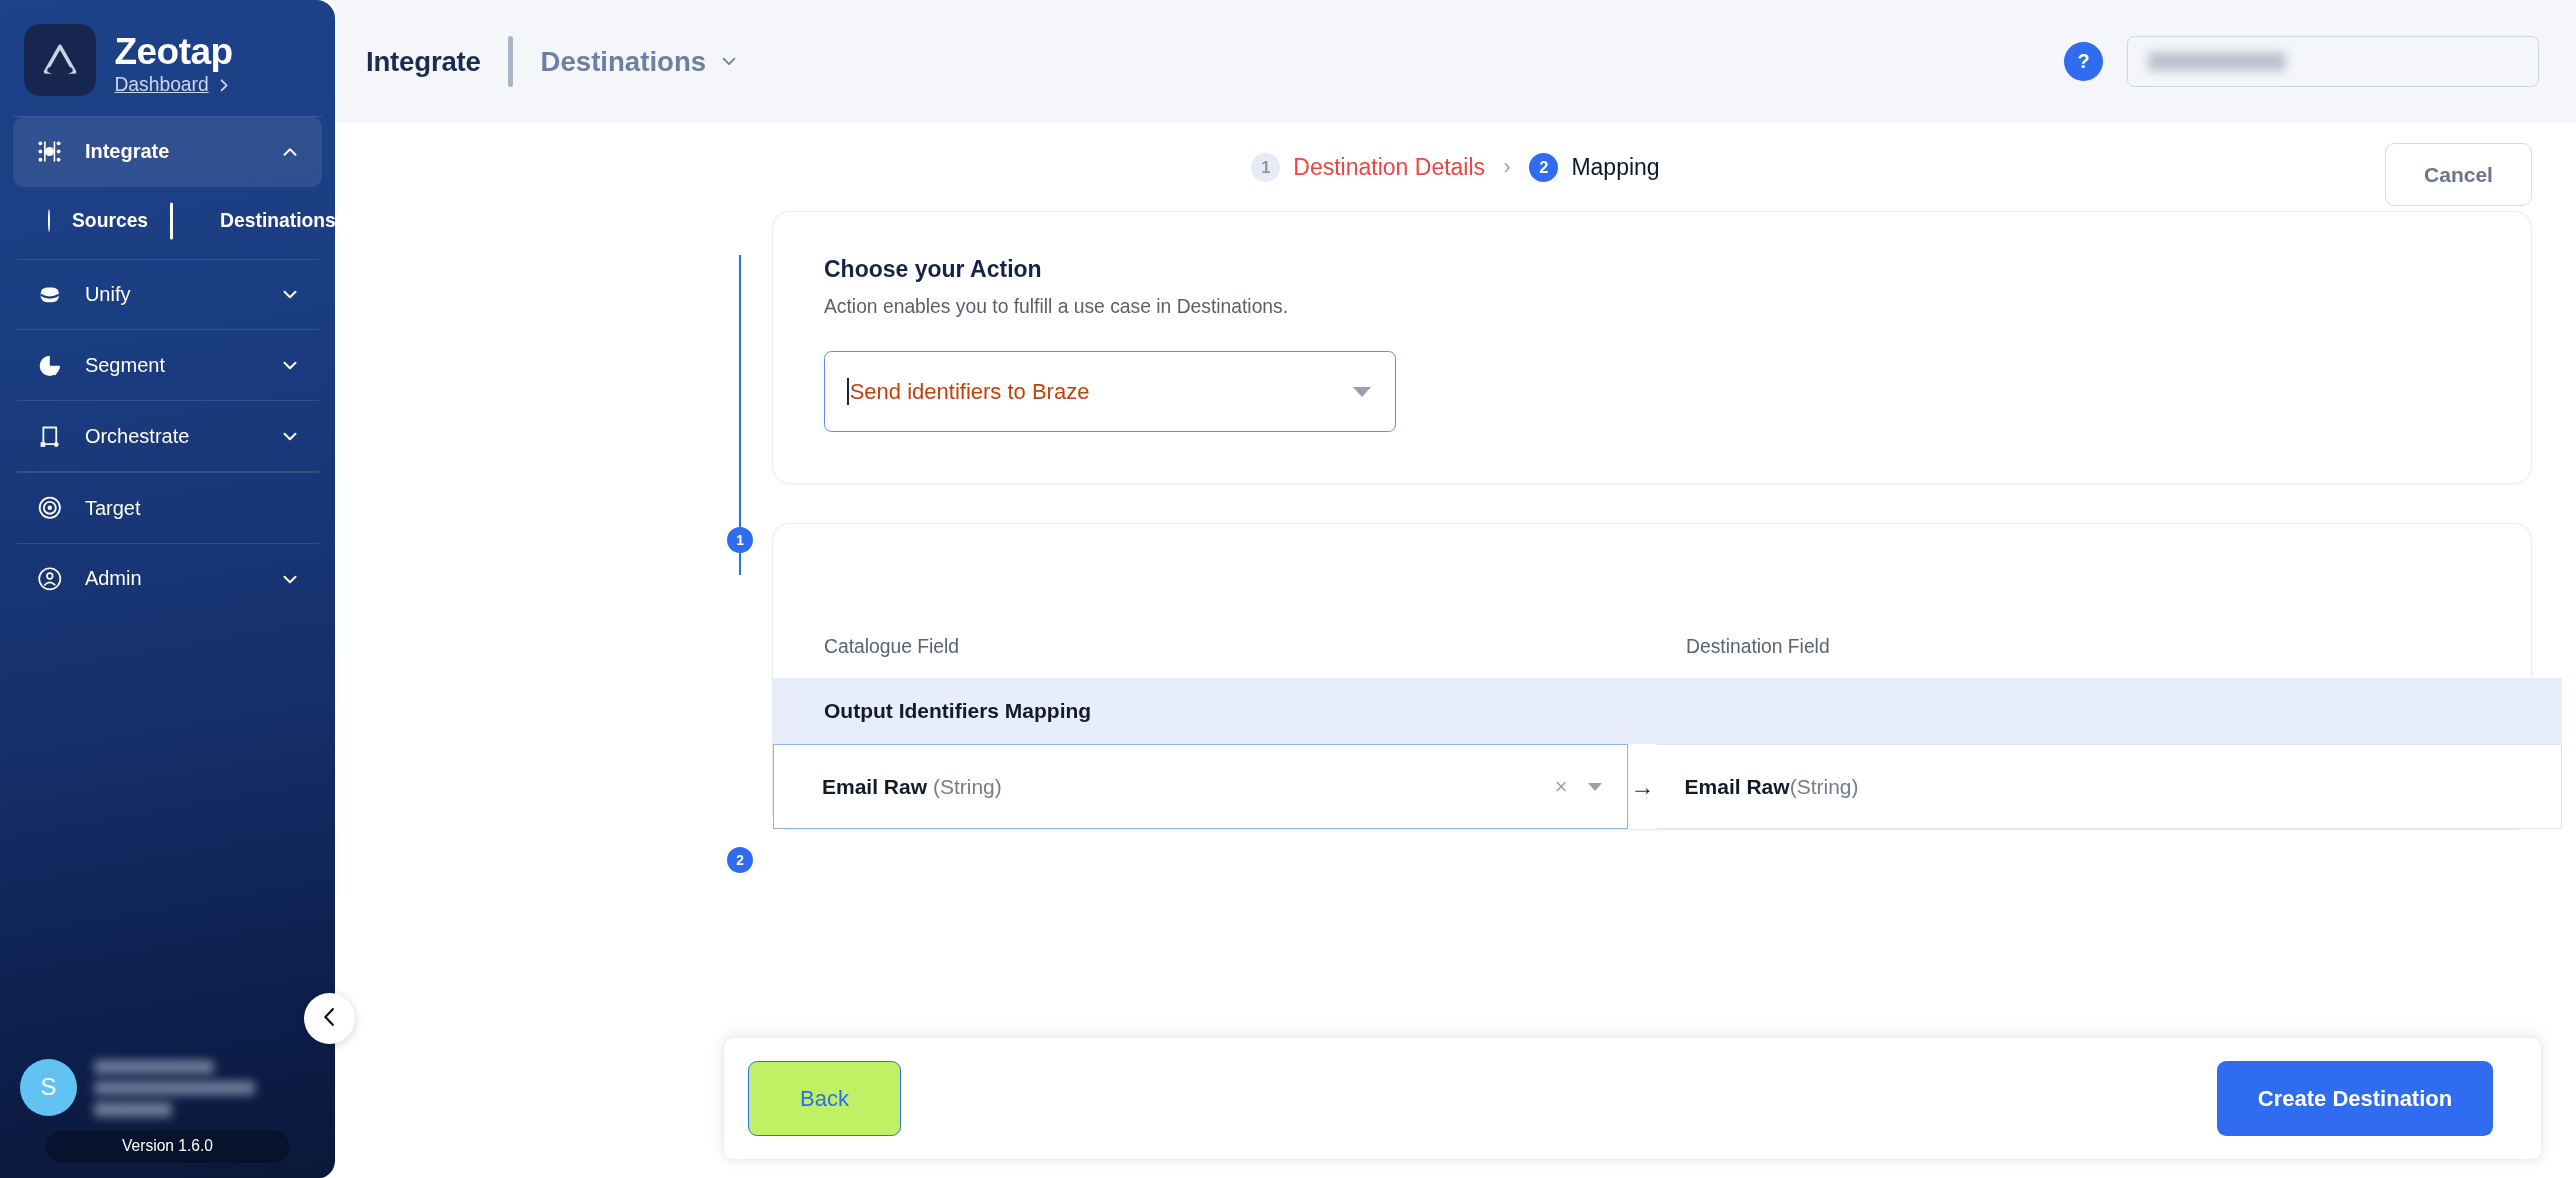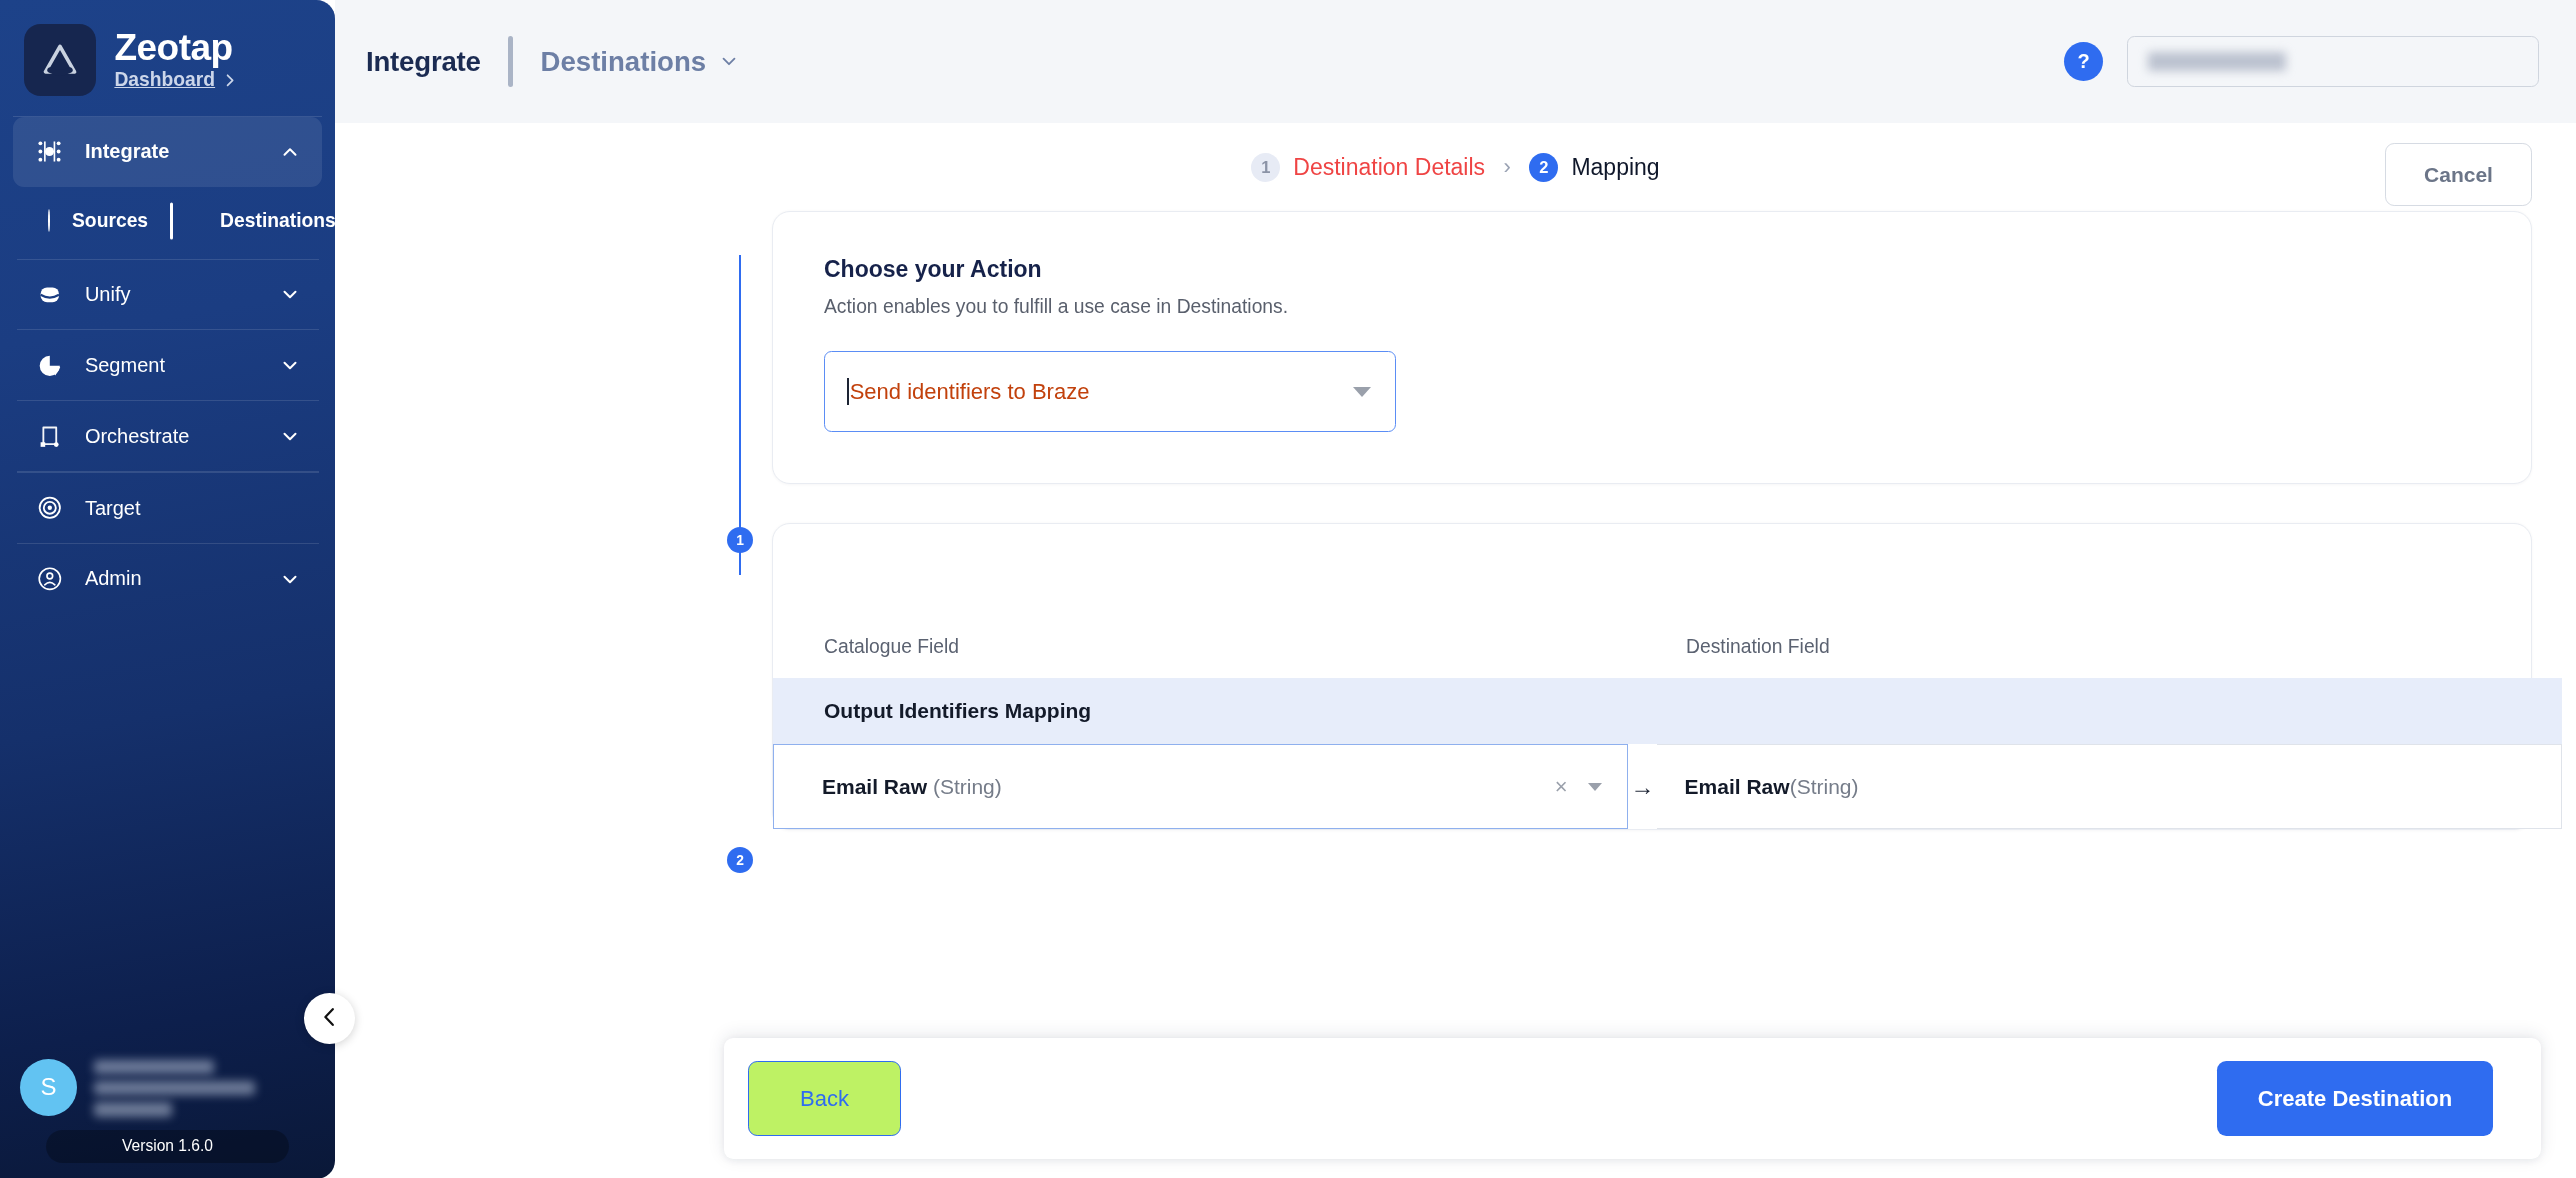--- a/index.html
+++ b/index.html
@@ -15,38 +15,38 @@
   .sidebar {
     position: relative;
     width: 335px; height: 1179px;
     background: linear-gradient(170deg, #1d4289 0%, #1b3d82 28%, #15306b 60%, #0d1f4c 85%, #0a1838 100%);
     border-radius: 0 18.4px 18.4px 0;
     display: flex; flex-direction: column;
     flex: none;
     overflow: hidden;
   }
   .brand {
-    display: flex; align-items: center; gap: 18.4px;
+    display: flex; align-items: flex-end; gap: 18.4px;
     padding: 24px 0 20px 24px;
     border-radius: 32px;
   }
   .brand-logo {
     width: 72px; height: 72px; border-radius: 16.5px;
     background: #16264f;
     display: flex; align-items: center; justify-content: center;
     flex: none;
   }
   .brand-text { display: flex; flex-direction: column; gap: 1.8px; }
   .brand-name {
     color: #ffffff; font-size: 37px; font-weight: 700; letter-spacing: -0.5px;
     line-height: 1.05;
   }
   .brand-sub {
     display: flex; align-items: center; gap: 8.3px;
-    color: #ccd6ea; font-size: 19.3px; font-weight: 700;
+    color: #ccd6ea; font-size: 19.3px; font-weight: 400;
   }
   .brand-sub span.lbl { text-decoration: underline; }
   .brand-divider { height: 0.9px; background: rgba(255,255,255,0.13); margin: 0 13px; }
 
   .nav { display: flex; flex-direction: column; }
   .nav-group { position: relative; }
   .nav-item {
     display: flex; align-items: center;
     height: 70px; margin: 0 13px; padding: 0 20px 0 18.4px;
     border-radius: 11px;

